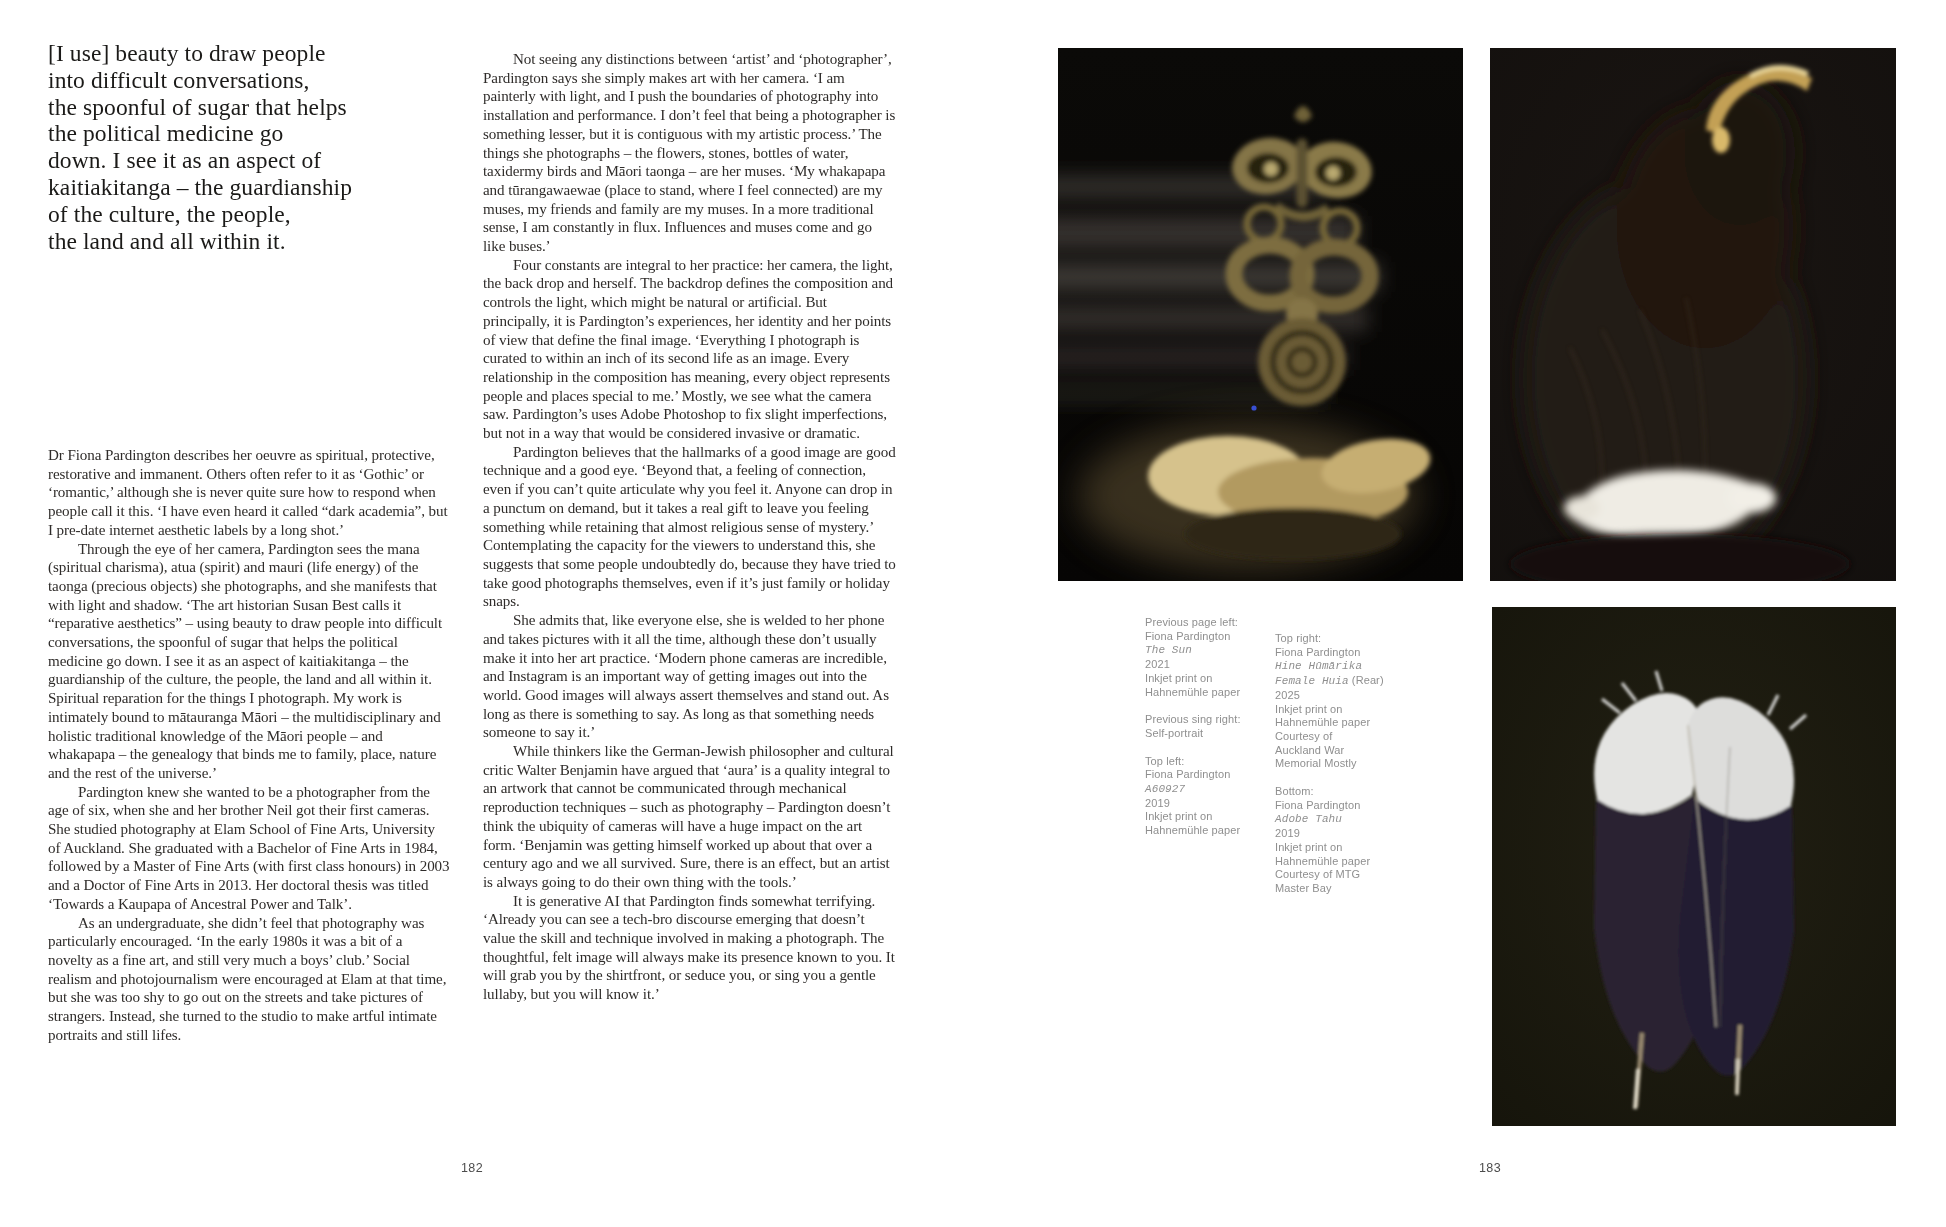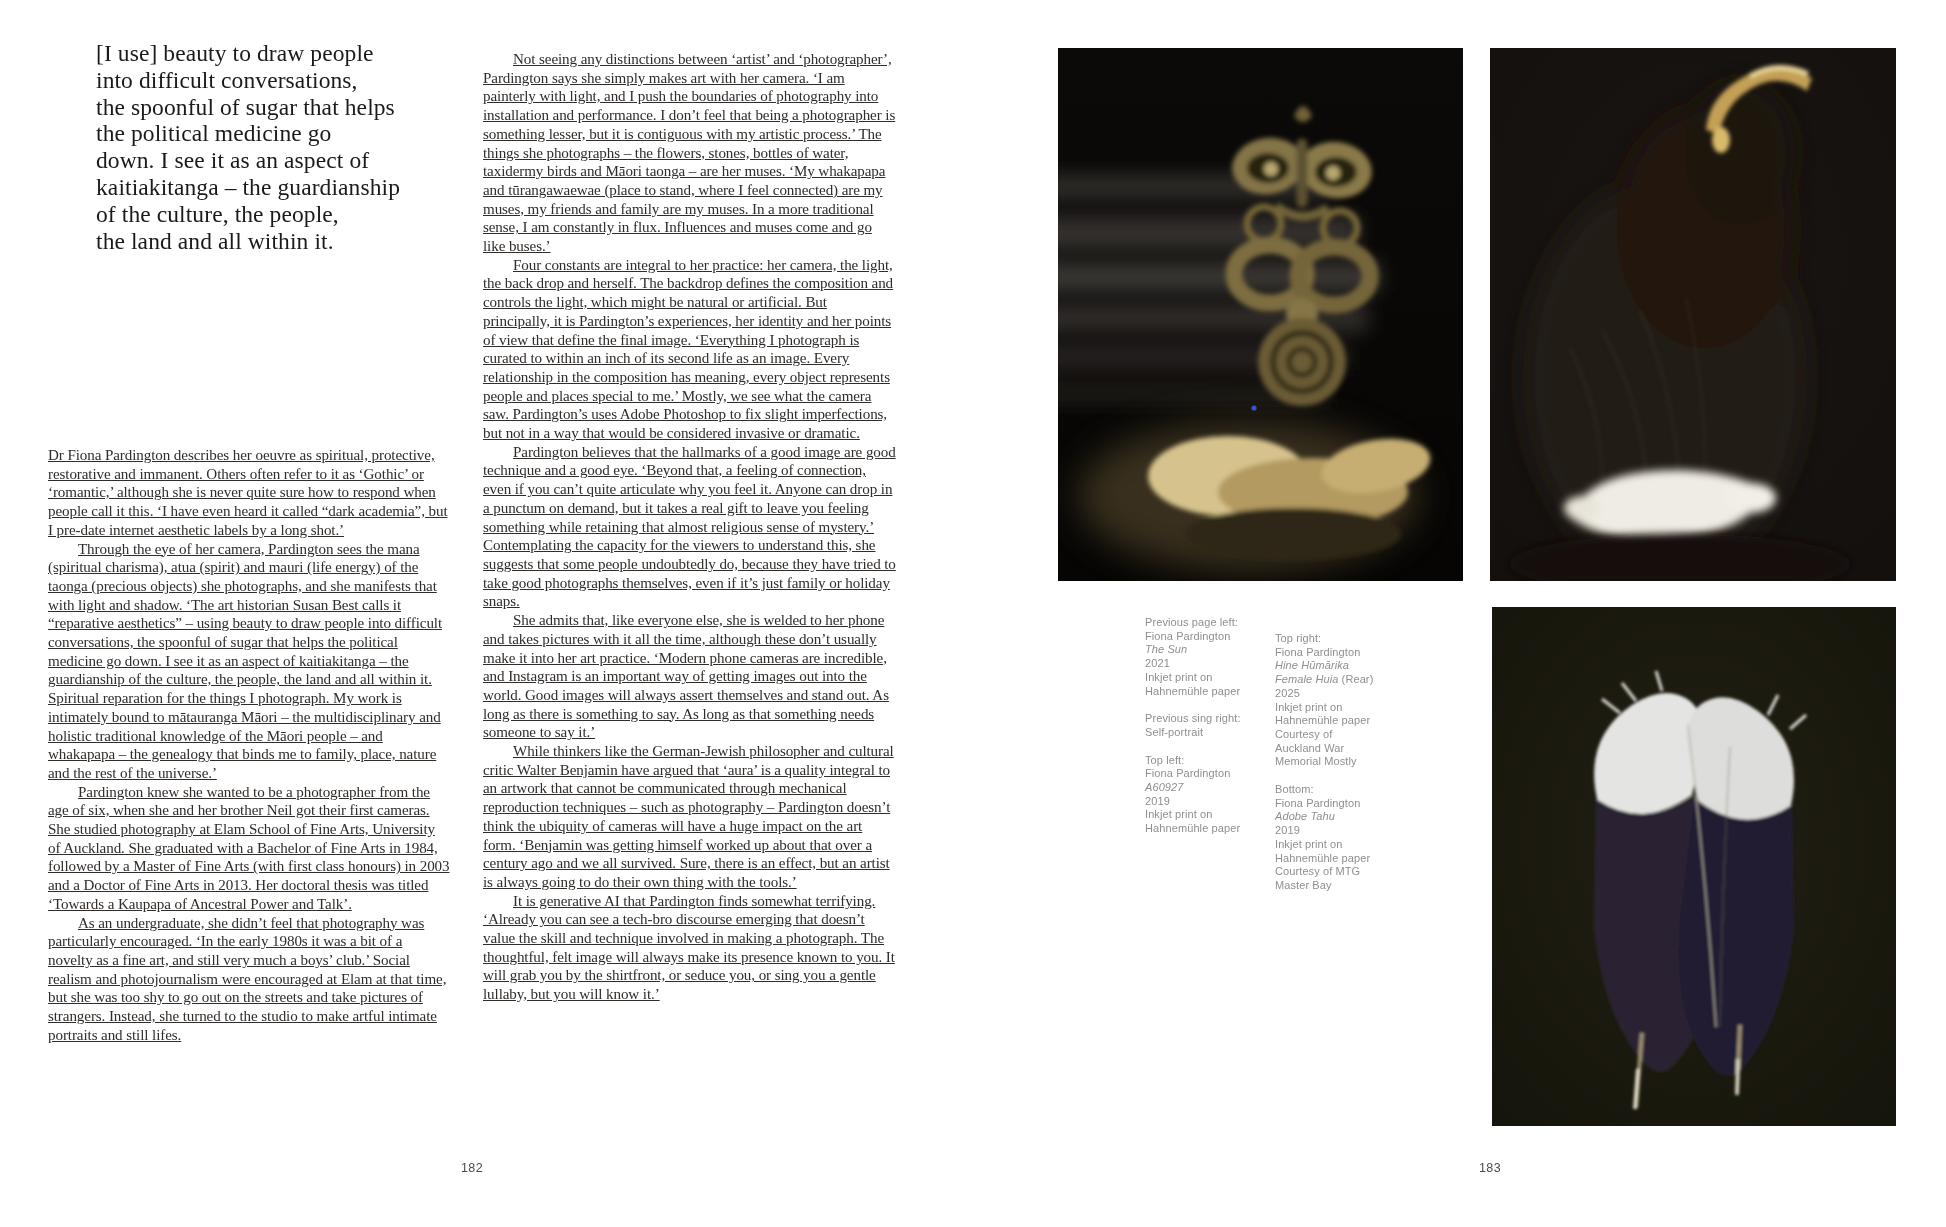--- a/index.html
+++ b/index.html
@@ -3,23 +3,23 @@
 <meta charset="utf-8">
 <style>
   html,body { margin:0; padding:0; background:#ffffff; }
   .spread {
     position:relative; width:1946px; height:1227px; background:#ffffff;
     font-family:"Liberation Serif", serif; color:#2e2b28; overflow:hidden;
   }
   .pull-quote {
     position:absolute; left:48px; top:40px; width:340px;
     font-size:23.5px; line-height:26.8px; color:#1b1a18;
-    white-space:pre-line; letter-spacing:0.1px;margin-left:48px;
-  }
-  .body-col { position:absolute; font-size:15.1px; line-height:18.7px; color:#2f2c2a; letter-spacing:-0.1px;text-decoration:underline; }
+    white-space:pre-line; letter-spacing:0.1px;
+  }
+  .body-col { position:absolute; font-size:15.1px; line-height:18.7px; color:#2f2c2a; letter-spacing:-0.1px; }
   .body-col p { margin:0; }
   .body-col p.indent { text-indent:30px; }
   #col1 { left:48px;  top:446px; width:402px; }
   #col2 { left:483px; top:50px;  width:414px; }
   .page-num {
     position:absolute; font-family:"Liberation Sans", sans-serif;
     font-size:12.5px; color:#4c4c4c; letter-spacing:0.4px;text-align:right;
   }
   #pn-left  { left:461px;  top:1161px; }
   #pn-right { left:1479px; top:1161px; }
@@ -27,21 +27,21 @@
   #photo-tiki     { left:1058px; top:48px;  width:405px; height:533px; }
   #photo-huia     { left:1490px; top:48px;  width:406px; height:533px; }
   #photo-feathers { left:1492px; top:607px; width:404px; height:519px; }
   .captions {
     position:absolute; font-family:"Liberation Sans", sans-serif;
     font-size:11px; line-height:13.7px; color:#8f8f8f; letter-spacing:0.1px;
   }
   #cap1 { left:1145px; top:616px; width:118px; }
   #cap2 { left:1275px; top:616px; width:142px;margin-top:16px; }
   .cap-block { margin:0 0 14px 0; }
-  .cap-line span.it { font-style:italic; }
+  .cap-line span.it { font-style:italic;font-family:Liberation Mono, monospace; }
 </style>
 </head>
 <body>
 
 <div class="spread">
 
   <div>
     <div class="pull-quote">[I use] beauty to draw people
 into difficult conversations,
 the spoonful of sugar that helps

